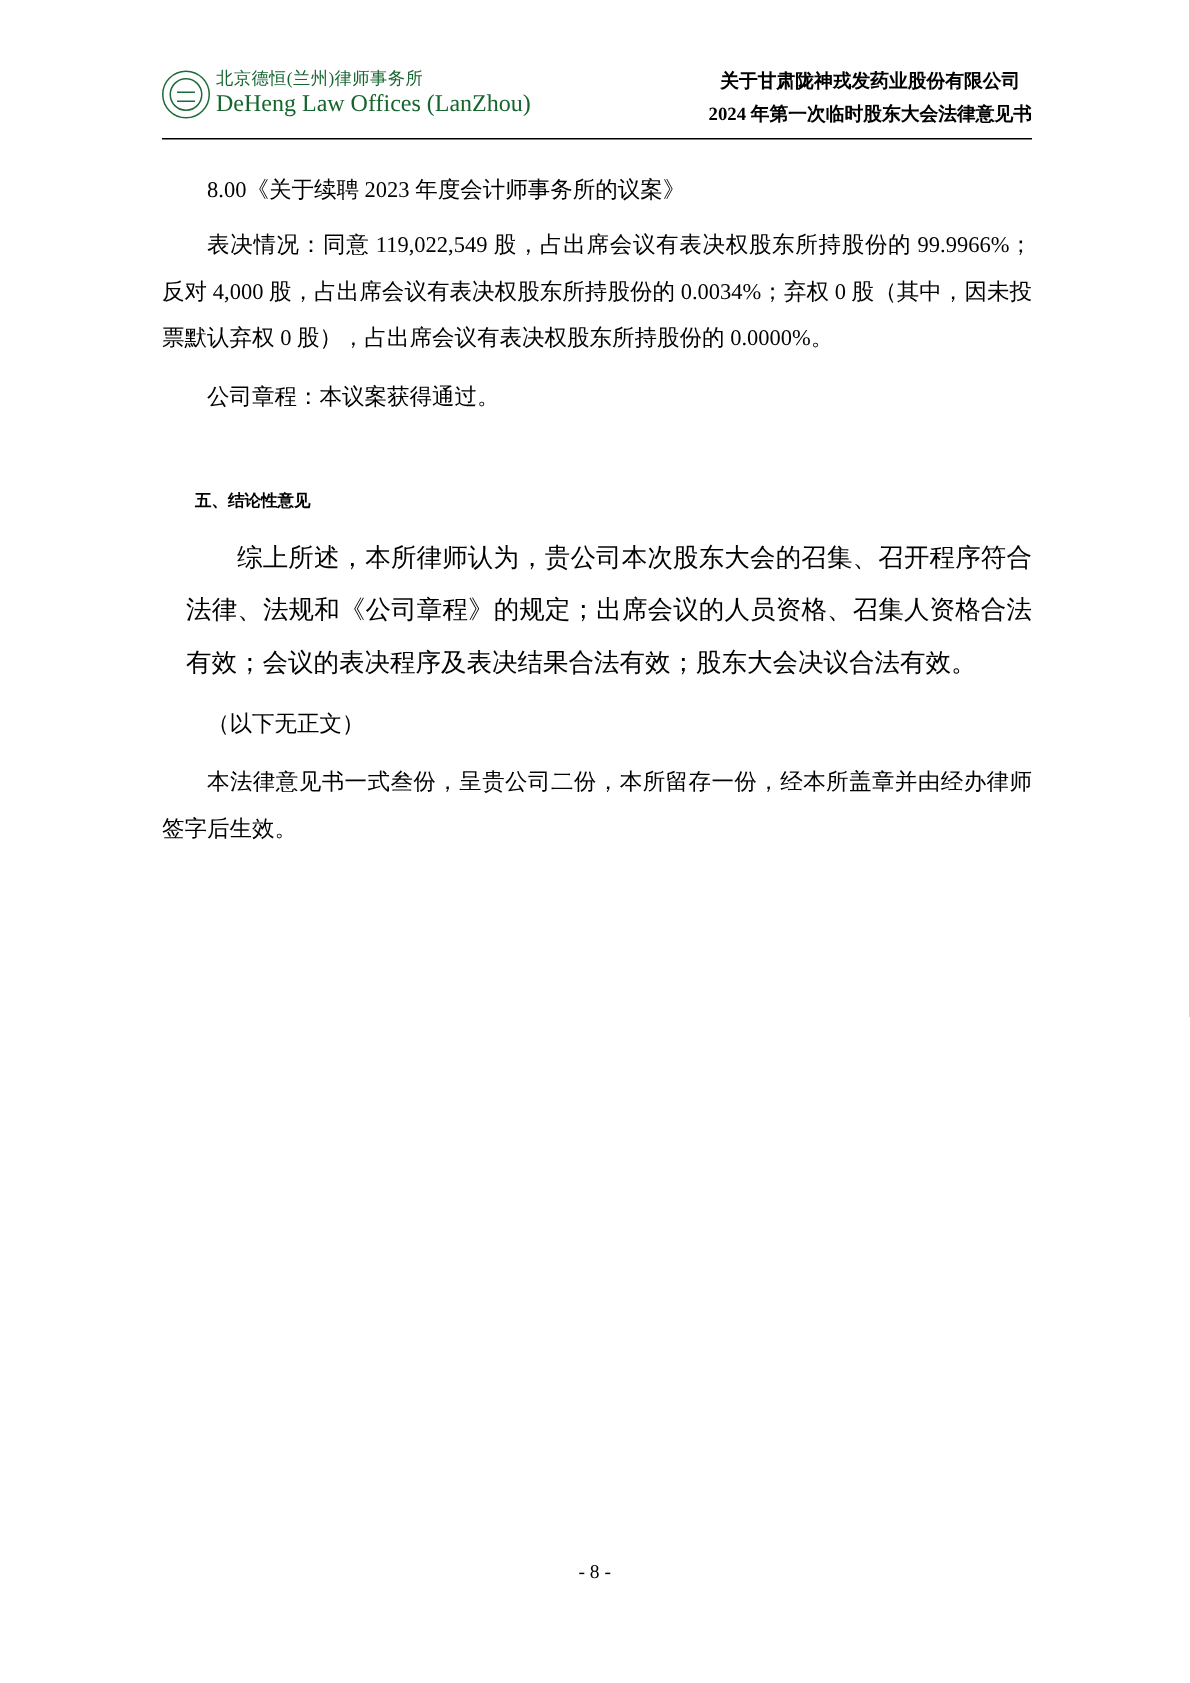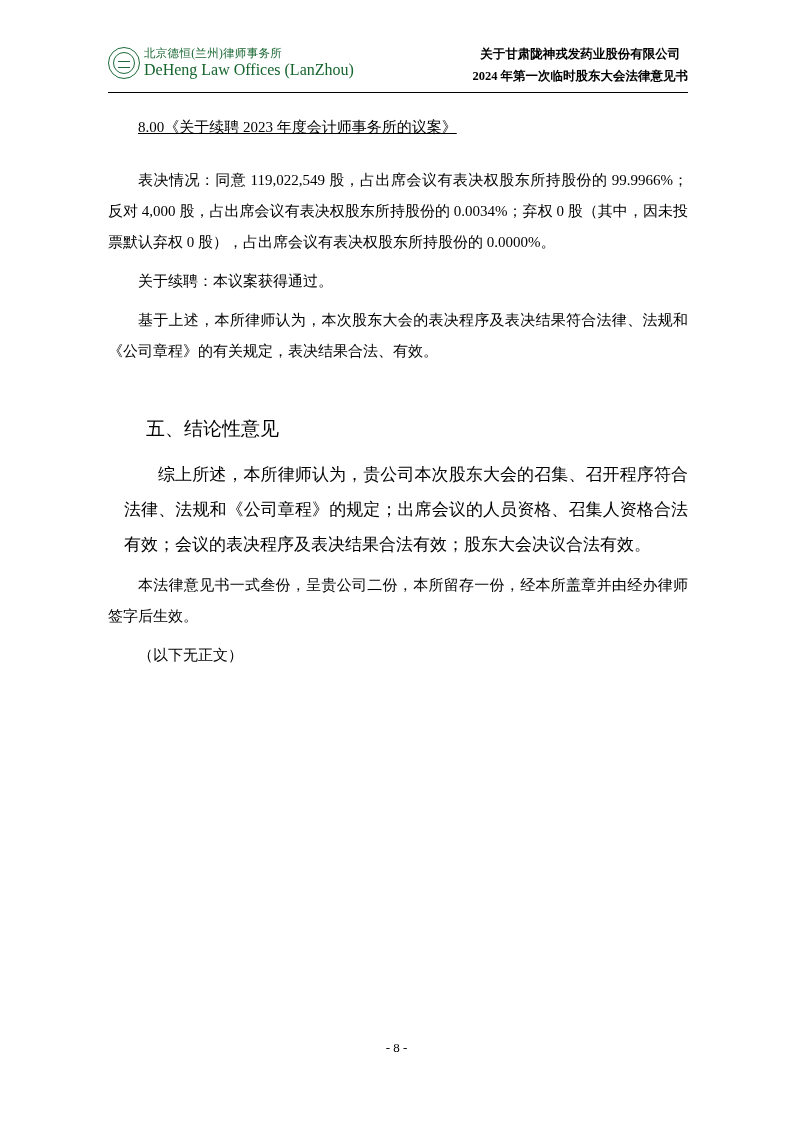--- a/index.html
+++ b/index.html
@@ -105,26 +105,25 @@
   p {
     margin: 0 0 8px 0;
     font-size: 15px;
     line-height: 2.07;
     text-align: justify;
     text-justify: inter-ideograph;
     color: #000;
     text-indent: 2em;
   }
   p.tight {
-    margin-bottom: 22px;
-    text-decoration: underline;
+    margin-bottom: 6px;
   }
   .section-head {
-    font-weight: normal;
-    font-size: 19px;
+    font-weight: bold;
+    font-size: 11px;
     margin: 0 0 8px 0;
     text-indent: 2em;
     line-height: 2.07;
   }
   .bold-para {
     font-weight: normal;
     font-size: 17px;
     line-height: 2.07;
     text-indent: 2em;
     margin: 0 0 8px 16px;
@@ -159,25 +158,24 @@
     <div class="header-right">
       <div>关于甘肃陇神戎发药业股份有限公司</div>
       <div>2024 年第一次临时股东大会法律意见书</div>
     </div>
   </div>
   <div class="header-rule"></div>
 
   <div class="content">
     <p class="tight">8.00《关于续聘 2023 年度会计师事务所的议案》</p>
     <p>表决情况：同意 119,022,549 股，占出席会议有表决权股东所持股份的 99.9966%；反对 4,000 股，占出席会议有表决权股东所持股份的 0.0034%；弃权 0 股（其中，因未投票默认弃权 0 股），占出席会议有表决权股东所持股份的 0.0000%。</p>
-    <p>关于续聘：本议案获得通过。</p>
-    <p>基于上述，本所律师认为，本次股东大会的表决程序及表决结果符合法律、法规和《公司章程》的有关规定，表决结果合法、有效。</p>
+    <p>公司章程：本议案获得通过。</p>
 
     <div class="gap-lg"></div>
 
     <div class="section-head">五、结论性意见</div>
     <div class="bold-para">综上所述，本所律师认为，贵公司本次股东大会的召集、召开程序符合法律、法规和《公司章程》的规定；出席会议的人员资格、召集人资格合法有效；会议的表决程序及表决结果合法有效；股东大会决议合法有效。</div>
+    <p>（以下无正文）</p>
     <p>本法律意见书一式叁份，呈贵公司二份，本所留存一份，经本所盖章并由经办律师签字后生效。</p>
-    <p>（以下无正文）</p>
   </div>
 
   <div class="page-number">- 8 -</div>
 </div>
 
 </body></html>

